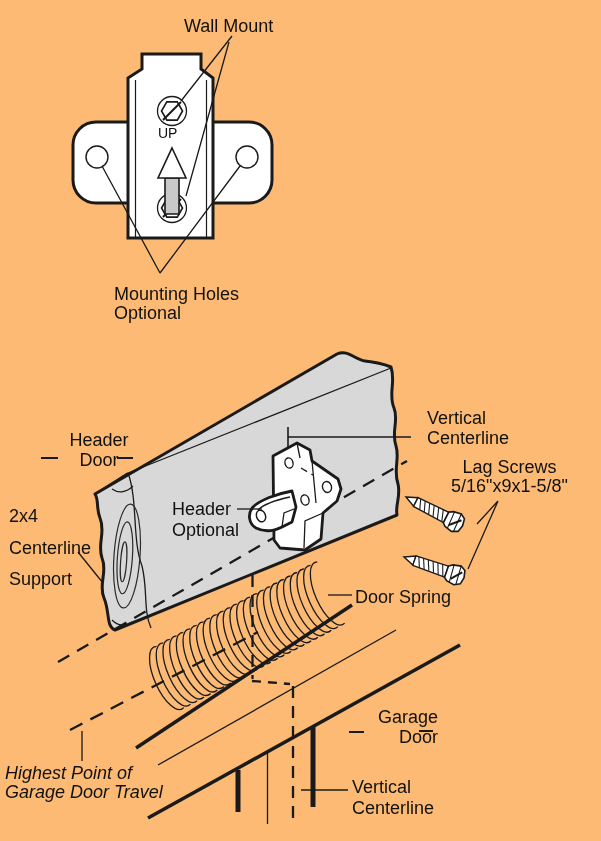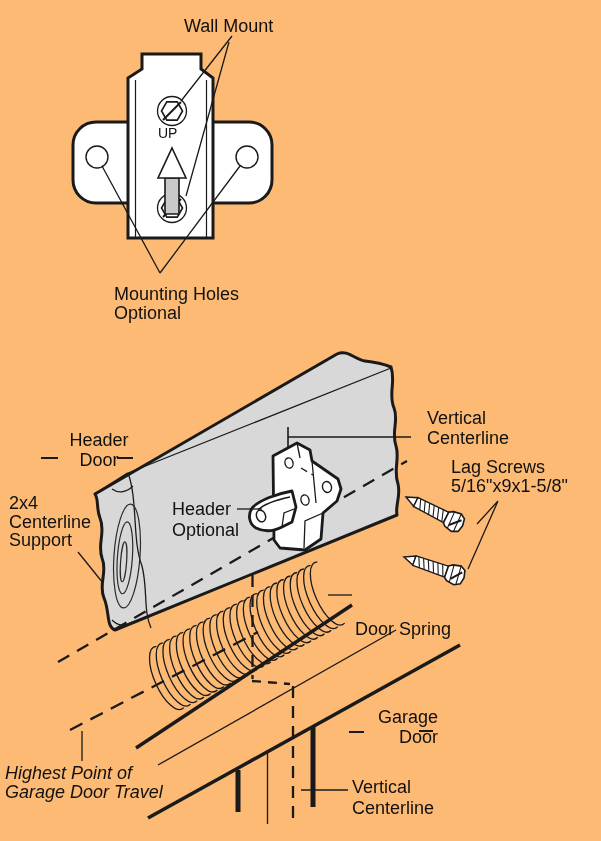--- a/index.html
+++ b/index.html
@@ -5,21 +5,21 @@
   html,body{margin:0;padding:0;background:#ffffff;}
   .canvas{
     position:relative;width:601px;height:841px;background:#fdba74;overflow:hidden;
     font-family:"Liberation Sans", sans-serif;color:#111;
   }
   .diagram-svg{position:absolute;left:0;top:0;width:601px;height:841px;}
   .lbl{position:absolute;font-size:18px;line-height:19px;color:#111;white-space:nowrap;}
   .lbl.center{text-align:center;}
   .lh20 div{line-height:20px;}
   .lh21 div{line-height:21px;}
-  .lh18 div{line-height:18.5px;}
+  .lh18 div{line-height:18.5px;margin-top:13px;}
 </style>
 </head>
 <body>
 
 <div class="canvas">
 
   <svg class="diagram-svg" viewBox="0 0 601 841">
 
     <g fill="none" stroke="#1a1a1a">
 
@@ -181,26 +181,26 @@
   <div class="lbl lh21" style="left:172px;top:499px;">
     <div>Header</div>
     <div>Optional</div>
   </div>
 
   <div class="lbl lh20" style="left:427px;top:408px;">
     <div>Vertical</div>
     <div>Centerline</div>
   </div>
 
-  <div class="lbl" style="left:451px;top:458px;">
+  <div class="lbl" style="left:451px;top:458px;text-align:center;">
     <div>Lag Screws</div>
     <div>5/16"x9x1-5/8"</div>
   </div>
 
-  <div class="lbl" style="left:355px;top:620px;">Door Spring</div>
+  <div class="lbl" style="left:355px;top:588px;">Door Spring</div>
 
   <div class="lbl center lh20" style="left:366px;top:707px;width:72px;text-align:right;">
     <div>Garage</div>
     <div>Door</div>
   </div>
 
   <div class="lbl" style="left:5px;top:764px;font-style:italic;">
     <div>Highest Point of</div>
     <div>Garage Door Travel</div>
   </div>

